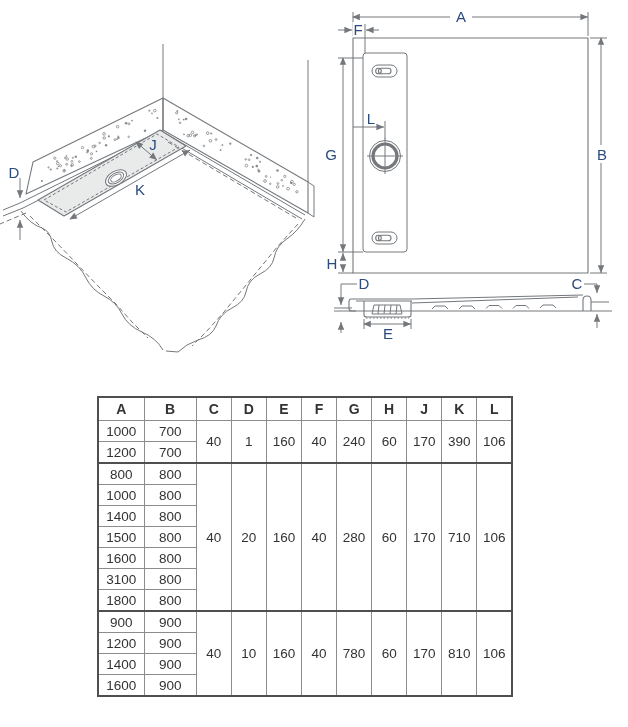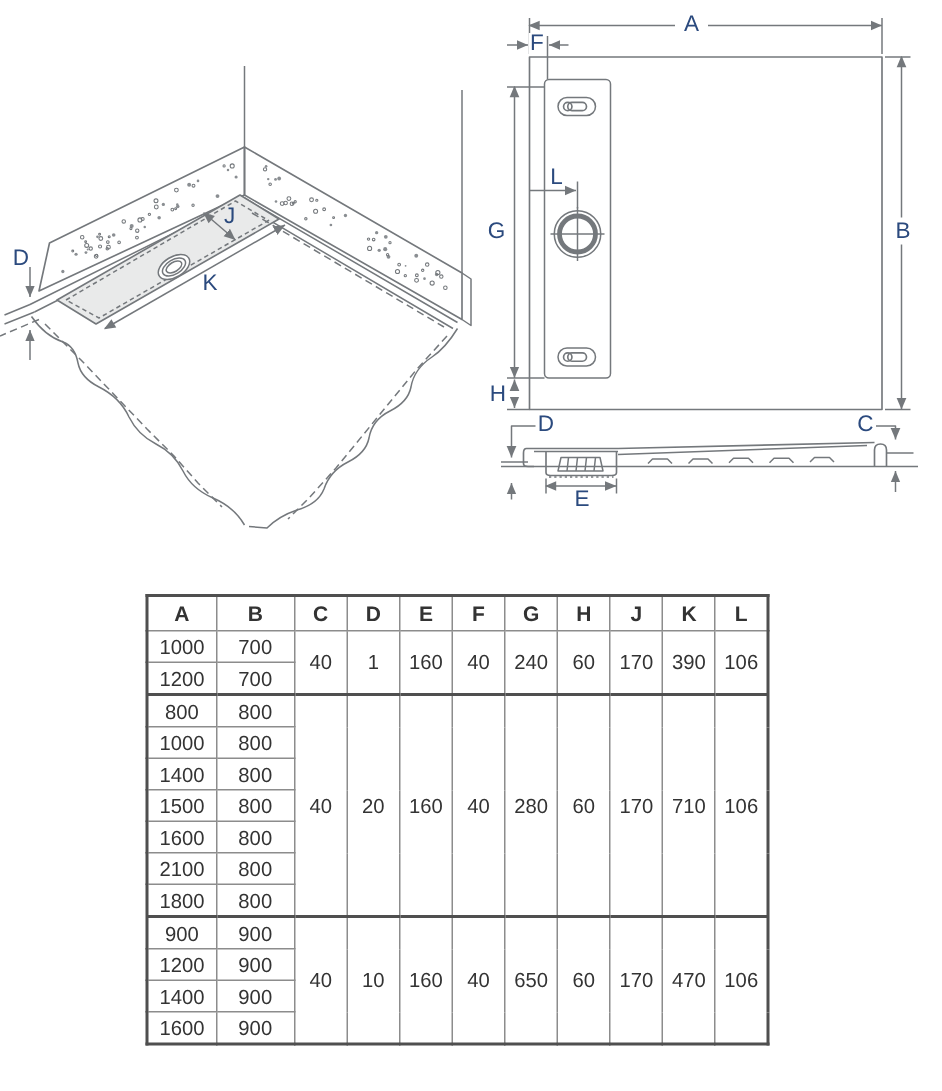--- a/index.html
+++ b/index.html
@@ -359,38 +359,38 @@
           </tr>
           <tr>
             <td>1500</td>
             <td>800</td>
           </tr>
           <tr>
             <td>1600</td>
             <td>800</td>
           </tr>
           <tr>
-            <td>2100</td>
+            <td>3100</td>
             <td>800</td>
           </tr>
           <tr>
             <td>1800</td>
             <td>800</td>
           </tr>
           <tr class="gsep">
             <td>900</td>
             <td>900</td>
             <td rowspan="4">40</td>
             <td rowspan="4">10</td>
             <td rowspan="4">160</td>
             <td rowspan="4">40</td>
-            <td rowspan="4">650</td>
+            <td rowspan="4">780</td>
             <td rowspan="4">60</td>
             <td rowspan="4">170</td>
-            <td rowspan="4">470</td>
+            <td rowspan="4">810</td>
             <td rowspan="4">106</td>
           </tr>
           <tr>
             <td>1200</td>
             <td>900</td>
           </tr>
           <tr>
             <td>1400</td>
             <td>900</td>
           </tr>

